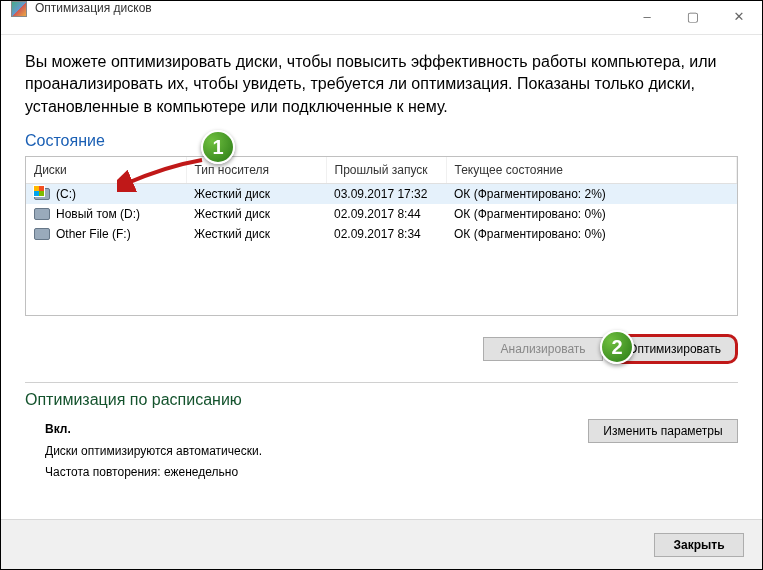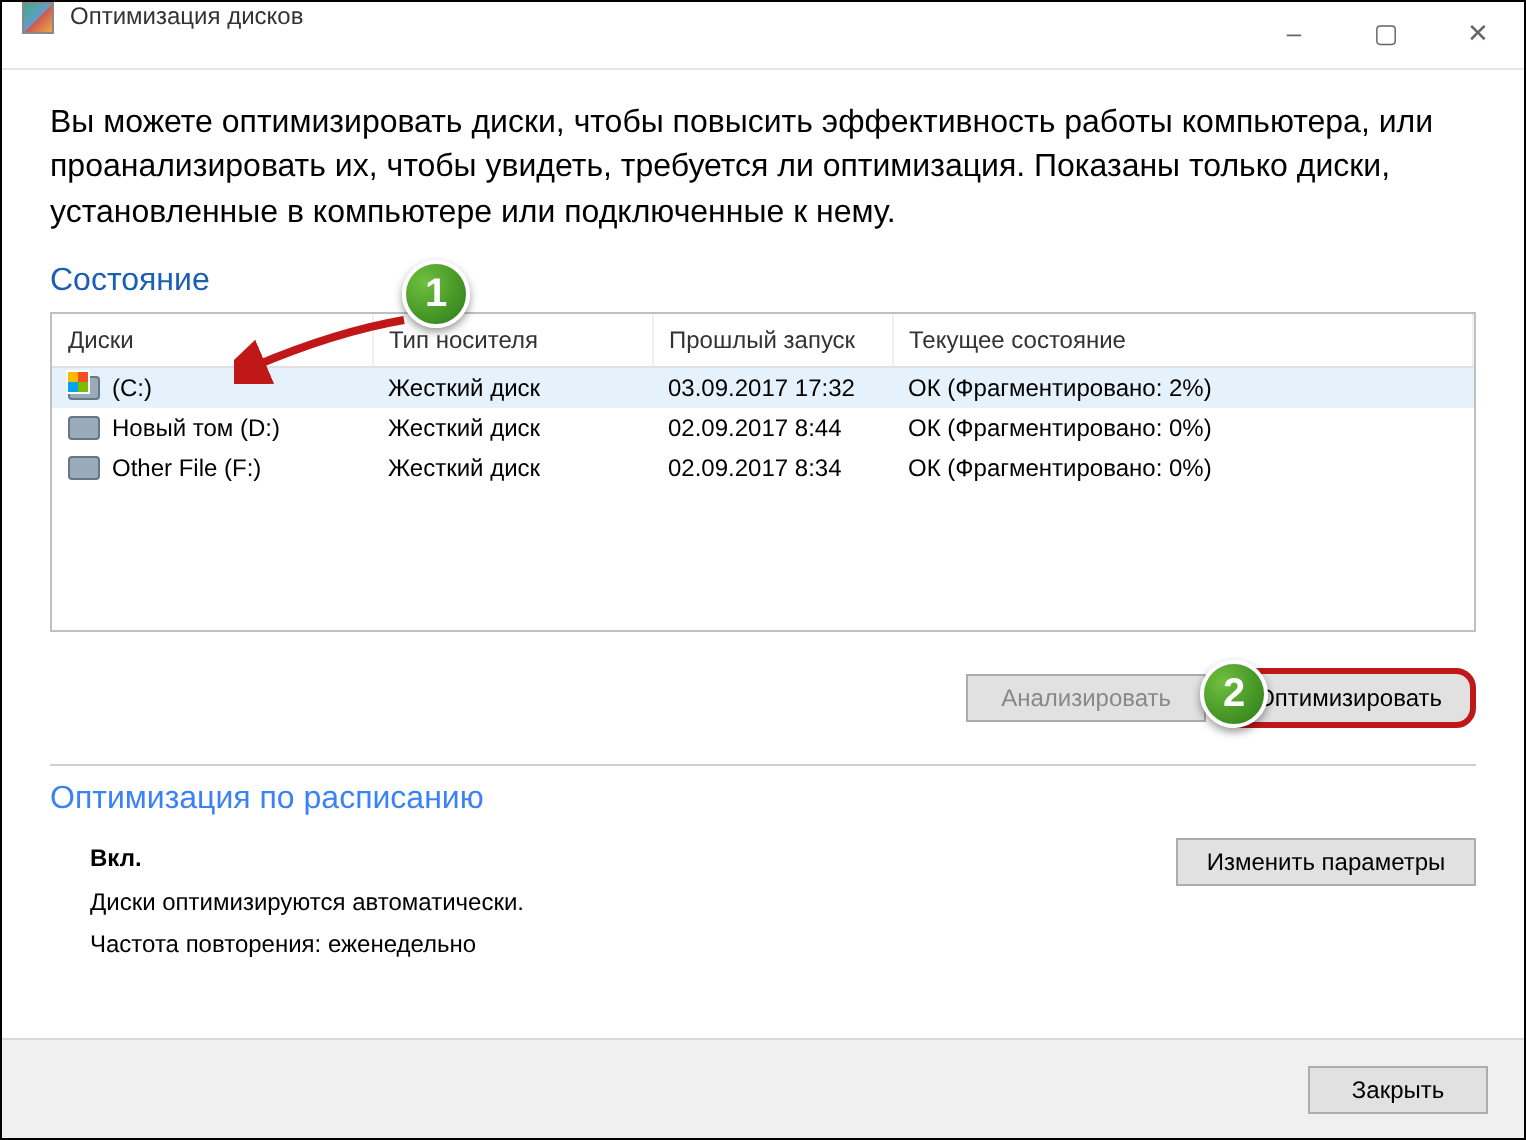--- a/index.html
+++ b/index.html
@@ -72,21 +72,21 @@
   .btn-emph {
     border: 3px solid #c01818; border-radius: 10px; padding: 0 14px;
     height: 30px; position: relative;
   }
   .separator { height: 1px; background: #d0d0d0; margin: 18px 0 8px; }
   .schedule-body { padding: 4px 0 0 20px; display: flex; justify-content: space-between; }
   .schedule-text { font-size: 12px; line-height: 1.8; }
   .schedule-text b { font-weight: 600; }
   .footer {
     background: #f0f0f0; border-top: 1px solid #d8d8d8; height: 50px;
-    display: flex; align-items: center; justify-content: flex-end; padding: 0 18px;
+    display: flex; align-items: center; justify-content: flex-end; padding: 0 18px; font-weight: bold;
   }
   .callout {
     position: absolute; width: 34px; height: 34px; border-radius: 50%;
     background: radial-gradient(circle at 30% 30%, #6fbf3f, #2a7a16);
     border: 2px solid #fff; box-shadow: 0 2px 4px rgba(0,0,0,0.4);
     color: #fff; font-weight: bold; font-size: 20px;
     display: flex; align-items: center; justify-content: center; z-index: 20;
     font-family: Arial, sans-serif;
   }
   .arrow {
@@ -178,21 +178,21 @@
 
     <div class="button-row">
       <div class="optimize-group">
         <div class="btn disabled">Анализировать</div>
         <div class="btn btn-emph">Оптимизировать</div>
         <div class="callout" style="left:117px; top:-4px;">2</div>
       </div>
     </div>
 
     <div class="separator"></div>
-    <div class="section-label" style="color:#3b82f6;">Оптимизация по расписанию</div>
+    <div class="section-label" style="color:#14532d;">Оптимизация по расписанию</div>
 
     <div class="schedule-body">
       <div class="schedule-text">
         <b>Вкл.</b><br>
         <span>Диски оптимизируются автоматически.</span><br>
         <span>Частота повторения: еженедельно</span>
       </div>
       <div>
         <div class="btn" style="min-width:150px">Изменить параметры</div>
       </div>

